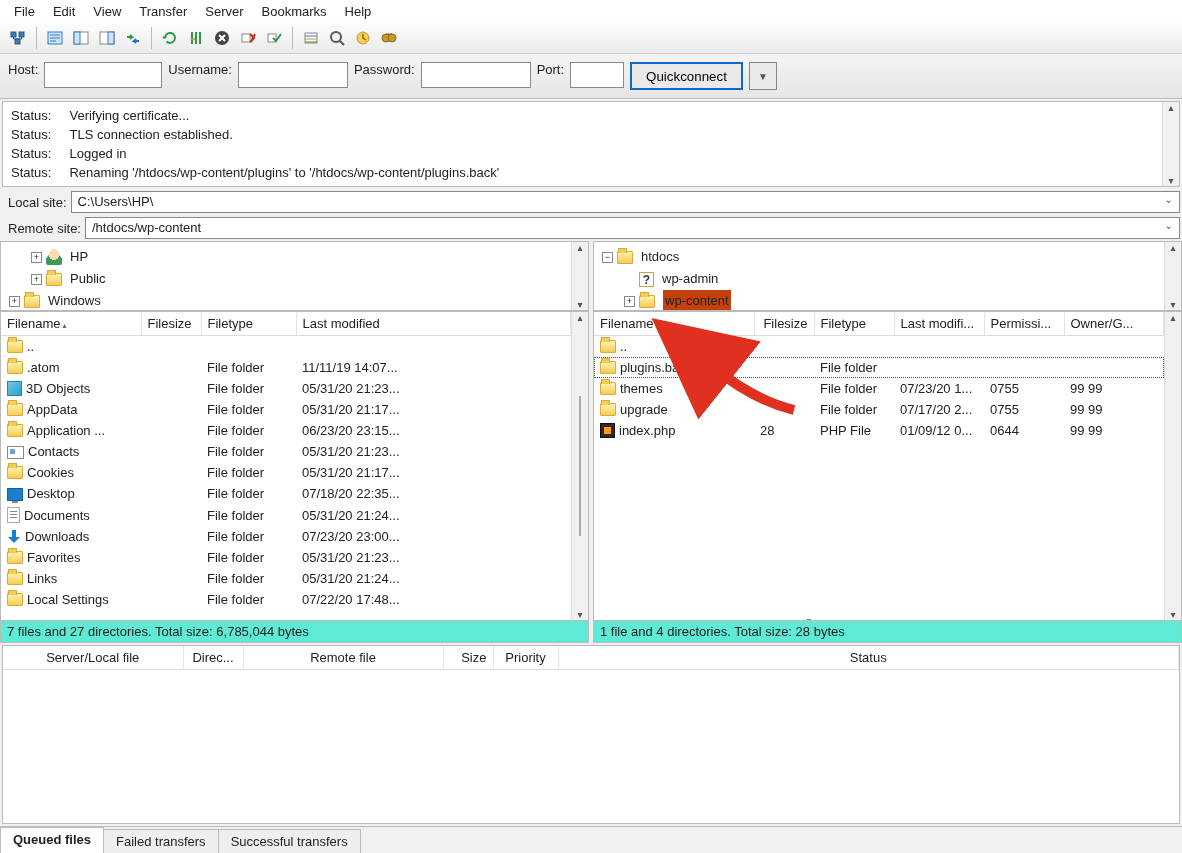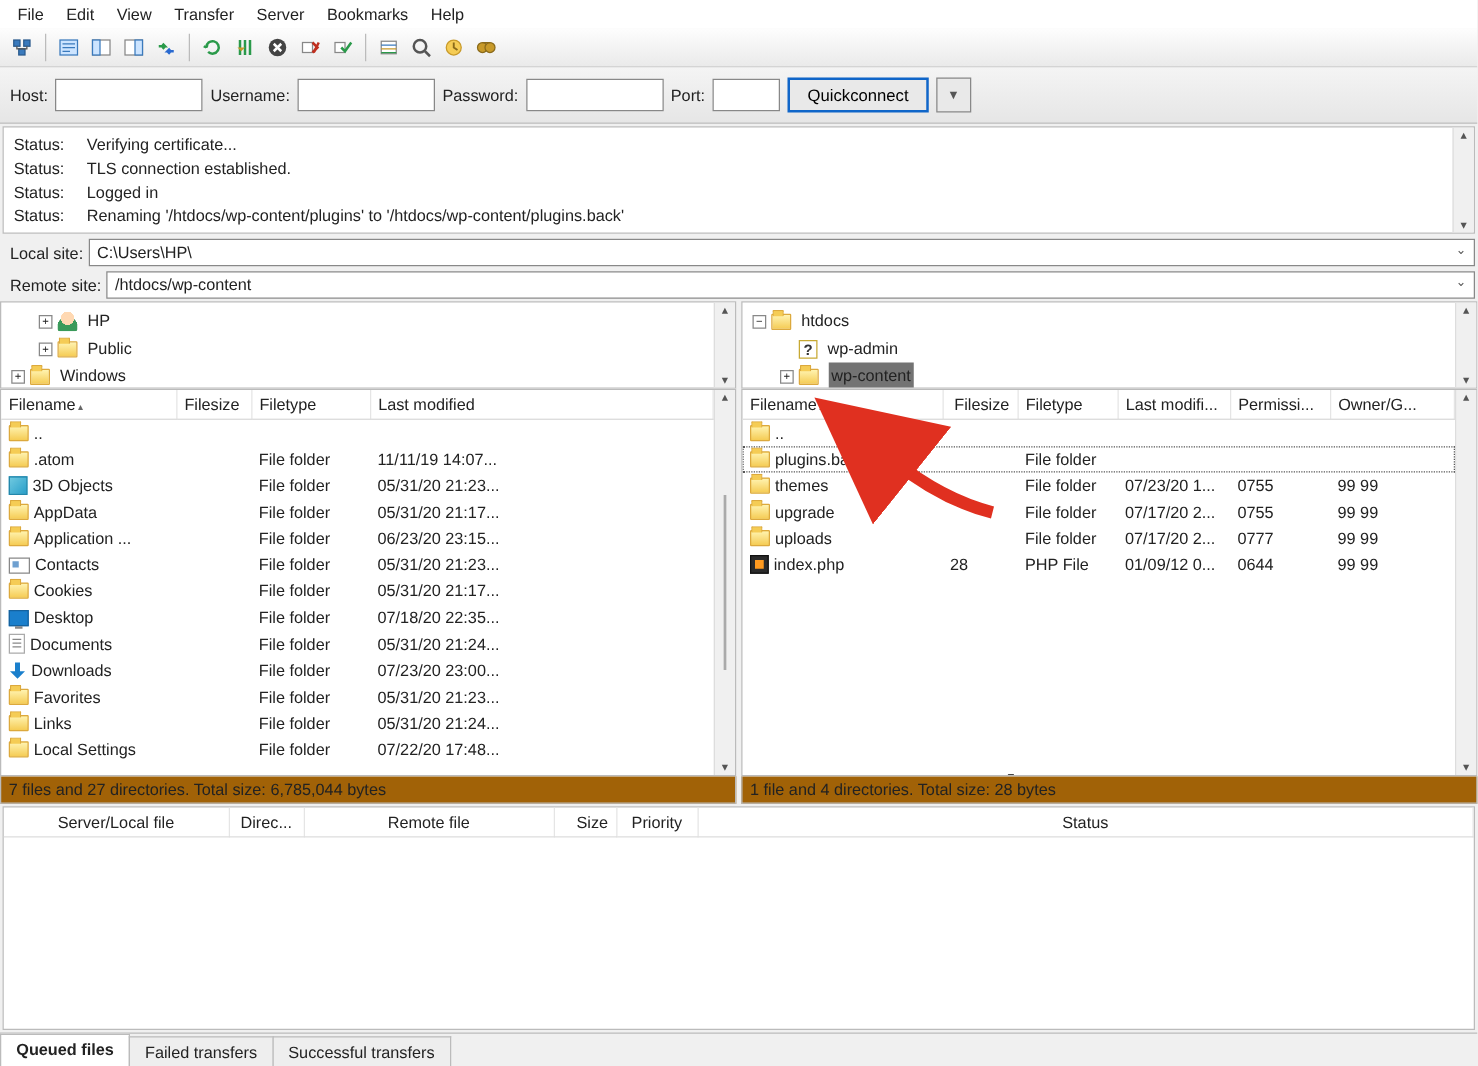--- a/index.html
+++ b/index.html
@@ -2,21 +2,21 @@
 <html><head>
 <meta charset="utf-8">
 <style>
 * { box-sizing: border-box; margin: 0; padding: 0; }
 body { font-family: "Segoe UI", Tahoma, sans-serif; font-size: 13px; background: #f0f0f0; color: #222; width: 1182px; height: 853px; overflow: hidden; display: flex; flex-direction: column; }
 .menubar { display: flex; gap: 2px; padding: 2px 6px; background: #fff; }
 .menubar span { padding: 2px 8px; cursor: default; }
 .toolbar { display: flex; align-items: center; gap: 2px; padding: 3px 6px; background: linear-gradient(#fdfdfd,#eaeaea); border-bottom: 1px solid #ccc; }
 .toolbar .sep { width: 1px; height: 22px; background: #bbb; margin: 0 4px; }
 .tbtn { width: 24px; height: 24px; display: flex; align-items: center; justify-content: center; border: 1px solid transparent; }
-.quickbar { display: flex; align-items: center; gap: 6px; padding: 8px; background: linear-gradient(#f4f4f4,#e6e6e6); border-bottom: 1px solid #bbb; }
+.quickbar { display: flex; align-items: flex-start; gap: 6px; padding: 8px; background: linear-gradient(#f4f4f4,#e6e6e6); border-bottom: 1px solid #bbb; }
 .quickbar label { }
 .qinput { border: 1px solid #888; background: #fff; height: 26px; padding: 2px 4px; }
 .qinput.host { width: 118px; }
 .qinput.user { width: 110px; }
 .qinput.pass { width: 110px; }
 .qinput.port { width: 54px; }
 .qbtn { border: 2px solid #1066c9; background: #e9e9e9; padding: 4px 14px; height: 28px; }
 .qdrop { border: 1px solid #888; background: #e9e9e9; width: 28px; height: 28px; display:flex;align-items:center;justify-content:center; }
 .log { background: #fff; border: 1px solid #bbb; margin: 2px; padding: 4px 8px; height: 86px; position: relative; overflow: hidden; }
 .log-row { display: flex; gap: 18px; line-height: 19px; }
@@ -48,21 +48,21 @@
 .mon-ic { display:inline-block; width:16px; height:13px; background:#1a7fcc; border:1px solid #15629e; vertical-align:-3px; margin-right:4px; position:relative; }
 .mon-ic:after { content:""; position:absolute; left:4px; bottom:-3px; width:6px; height:2px; background:#888; }
 .doc-ic { display:inline-block; width:13px; height:16px; background:#fff; border:1px solid #aaa; vertical-align:-3px; margin-right:4px; position:relative; }
 .doc-ic:after { content:""; position:absolute; left:2px; top:3px; right:2px; height:1px; background:#888; box-shadow:0 3px 0 #888, 0 6px 0 #888; }
 .dl-ic { display:inline-block; width:14px; height:14px; vertical-align:-3px; margin-right:4px; position:relative; }
 .dl-ic:before { content:""; position:absolute; left:5px; top:0; width:4px; height:8px; background:#1a7fcc; }
 .dl-ic:after { content:""; position:absolute; left:1px; top:7px; border-left:6px solid transparent; border-right:6px solid transparent; border-top:6px solid #1a7fcc; }
 .cube-ic { display:inline-block; width:15px; height:15px; background:linear-gradient(135deg,#6fc9e0,#2a9fc9); border:1px solid #2387ab; vertical-align:-3px; margin-right:4px; }
 .card-ic { display:inline-block; width:17px; height:13px; background:#fff; border:1px solid #888; vertical-align:-3px; margin-right:4px; position:relative; }
 .card-ic:after { content:""; position:absolute; left:2px; top:2px; width:5px; height:5px; background:#6fa0d0; }
-.statusline { background:#a16207; border:1px solid #bbb; border-top:none; padding:3px 6px; }
+.statusline { background:#5eead4; border:1px solid #bbb; border-top:none; padding:3px 6px; }
 .queue { background:#fff; border:1px solid #bbb; margin:2px; flex:1; }
 .queue table { width:100%; border-collapse:collapse; }
 .queue th { text-align:center; font-weight:normal; padding:4px 6px; border-right:1px solid #e5e5e5; border-bottom:1px solid #ddd; }
 .tabs { display:flex; background:#f0f0f0; border-top:1px solid #bbb; }
 .tabs .tab { padding:4px 12px; border:1px solid #bbb; border-bottom:none; background:#eee; margin-right:-1px; margin-top:2px; }
 .tabs .tab.active { background:#fff; font-weight:bold; margin-top:0; }
 .arrow { font-size:10px; color:#555; }
 .chev { font-size:10px; color:#555; }
 .sort-ind { font-size:8px; color:#666; margin-left:2px; }
 .red-arrow { position:absolute; pointer-events:none; }
@@ -266,21 +266,21 @@
           <span>htdocs</span>
         </div>
       <div class="tree-row d1">
           <span style="width:11px;display:inline-block"></span>
           <span class="q-ic">?</span>
           <span>wp-admin</span>
         </div>
       <div class="tree-row d1">
           <span class="exp">+</span>
           <span class="folder-ic"></span>
-          <span style="background:#737373;padding:0 2px">wp-content</span>
+          <span style="background:#c2410c;padding:0 2px">wp-content</span>
         </div>
       <div class="scroll-v">
           <span class="arrow">▴</span>
           <span class="arrow">▾</span>
         </div>
     </div>
   </div>
 </div>
 
 <div class="panes">
@@ -435,28 +435,20 @@
               <td>07/23/20 1...</td>
               <td>0755</td>
               <td>99 99</td>
             </tr>
             <tr>
               <td><span class="folder-ic"></span>upgrade</td>
               <td style="text-align:right"></td>
               <td>File folder</td>
               <td>07/17/20 2...</td>
               <td>0755</td>
-              <td>99 99</td>
-            </tr>
-            <tr>
-              <td><span class="folder-ic"></span>uploads</td>
-              <td style="text-align:right"></td>
-              <td>File folder</td>
-              <td>07/17/20 2...</td>
-              <td>0777</td>
               <td>99 99</td>
             </tr>
             <tr>
               <td><span class="php-ic"></span>index.php</td>
               <td style="">28</td>
               <td>PHP File</td>
               <td>01/09/12 0...</td>
               <td>0644</td>
               <td>99 99</td>
             </tr>

